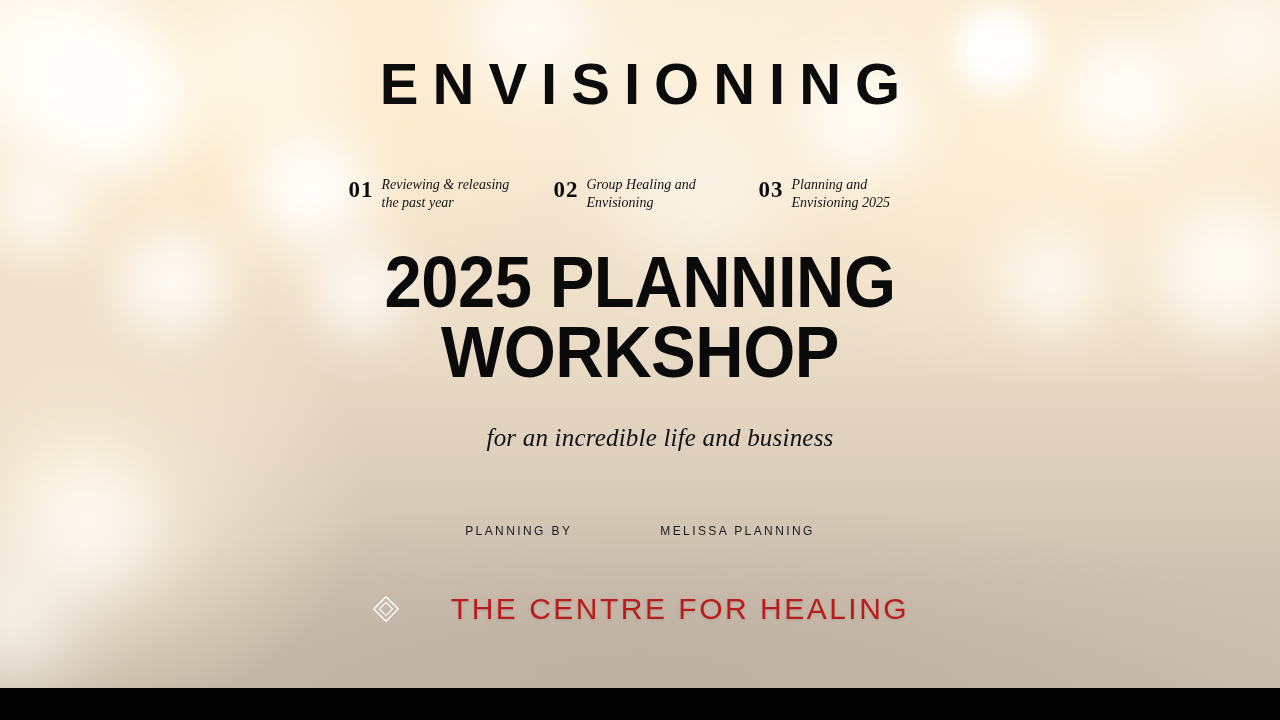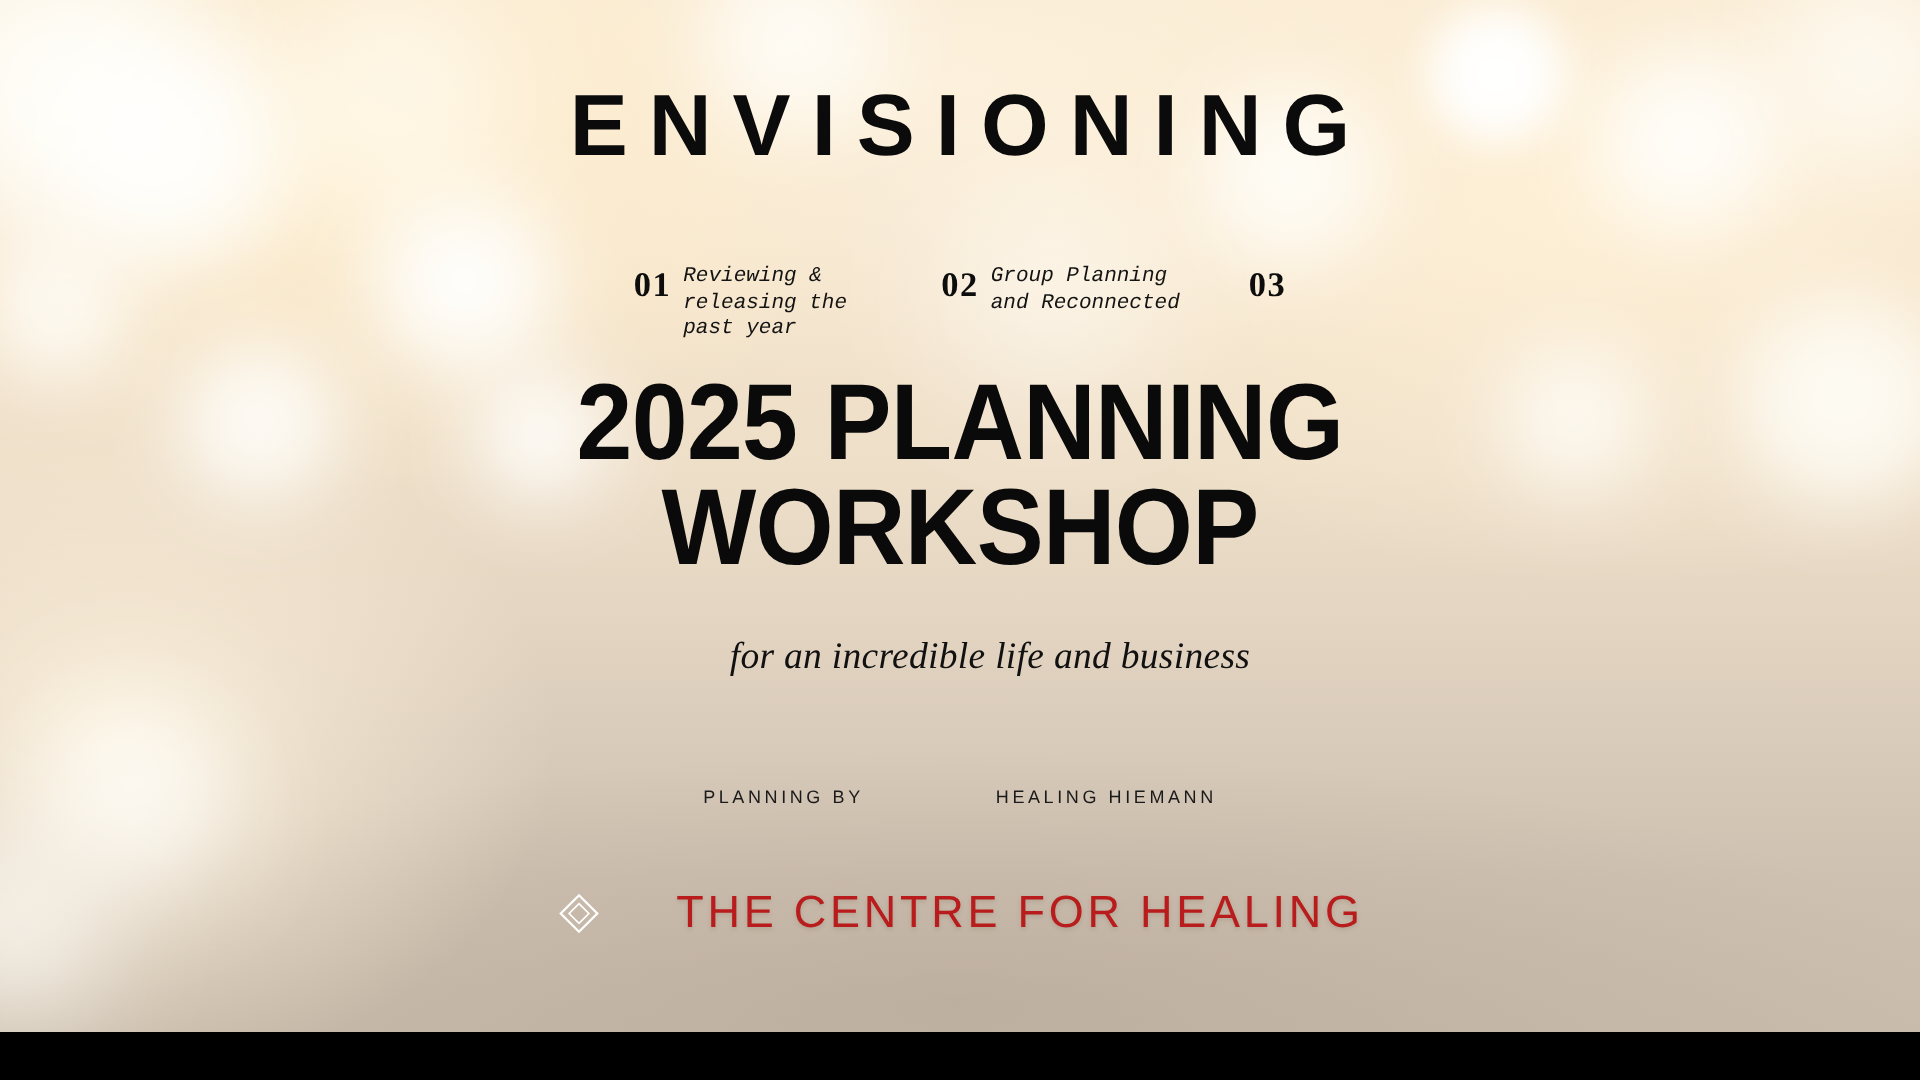--- a/index.html
+++ b/index.html
@@ -89,21 +89,21 @@
     font-family: "Liberation Serif", serif;
     font-size: 23px;
     font-weight: 700;
     letter-spacing: 1px;
     color: #0d0d0d;
     line-height: 1.05;
     position: relative;
     top: 2px;
   }
   .step-text {
-    font-family: Liberation Mono, monospace;
+    font-family: Liberation Serif, serif;
     font-style: italic;
     font-size: 14px;
     line-height: 1.25;
     color: #131313;
     text-align: left;
     max-width: 140px;
   }
 
   .title {
     position: absolute;
@@ -207,37 +207,38 @@
 
     <div class="kicker">ENVISIONING</div>
 
     <div class="steps">
       <div class="step">
         <span class="step-num">01</span>
         <span class="step-text">Reviewing &amp; releasing the past year</span>
       </div>
       <div class="step">
         <span class="step-num">02</span>
-        <span class="step-text">Group Planning and Reconnected</span>
+        <span class="step-text">Group Healing and Envisioning</span>
       </div>
       <div class="step">
         <span class="step-num">03</span>
+        <span class="step-text">Planning and Envisioning 2025</span>
       </div>
     </div>
 
     <div class="title">
       <span>2025 PLANNING</span>
       <span class="line2">WORKSHOP</span>
     </div>
 
     <div class="subtitle">for an incredible life and business</div>
 
     <div class="presenter-row">
       <span class="presented-by">PLANNING BY</span>
-      <span class="presenter-name">HEALING HIEMANN</span>
+      <span class="presenter-name">MELISSA PLANNING</span>
     </div>
 
     <div class="brand">
       <span class="brand-mark">
         <svg class="brand-mark" viewBox="0 0 32 32" aria-hidden="true">
           <polygon points="16,3 29,16 16,29 3,16" fill="none" stroke="#ffffff" stroke-width="1.6"></polygon>
           <polygon points="16,9 23,16 16,23 9,16" fill="none" stroke="#ffffff" stroke-width="1.2"></polygon>
         </svg>
       </span>
       <span class="brand-name">THE CENTRE FOR HEALING</span>

